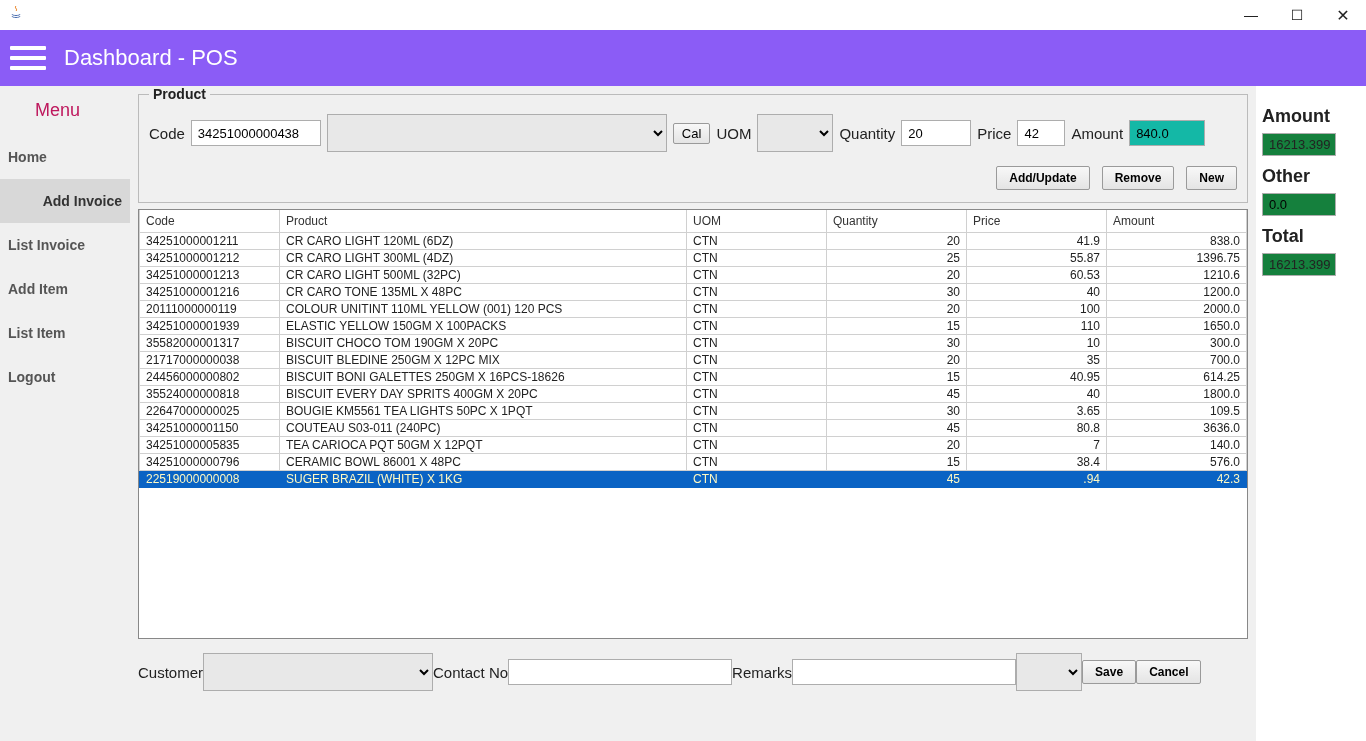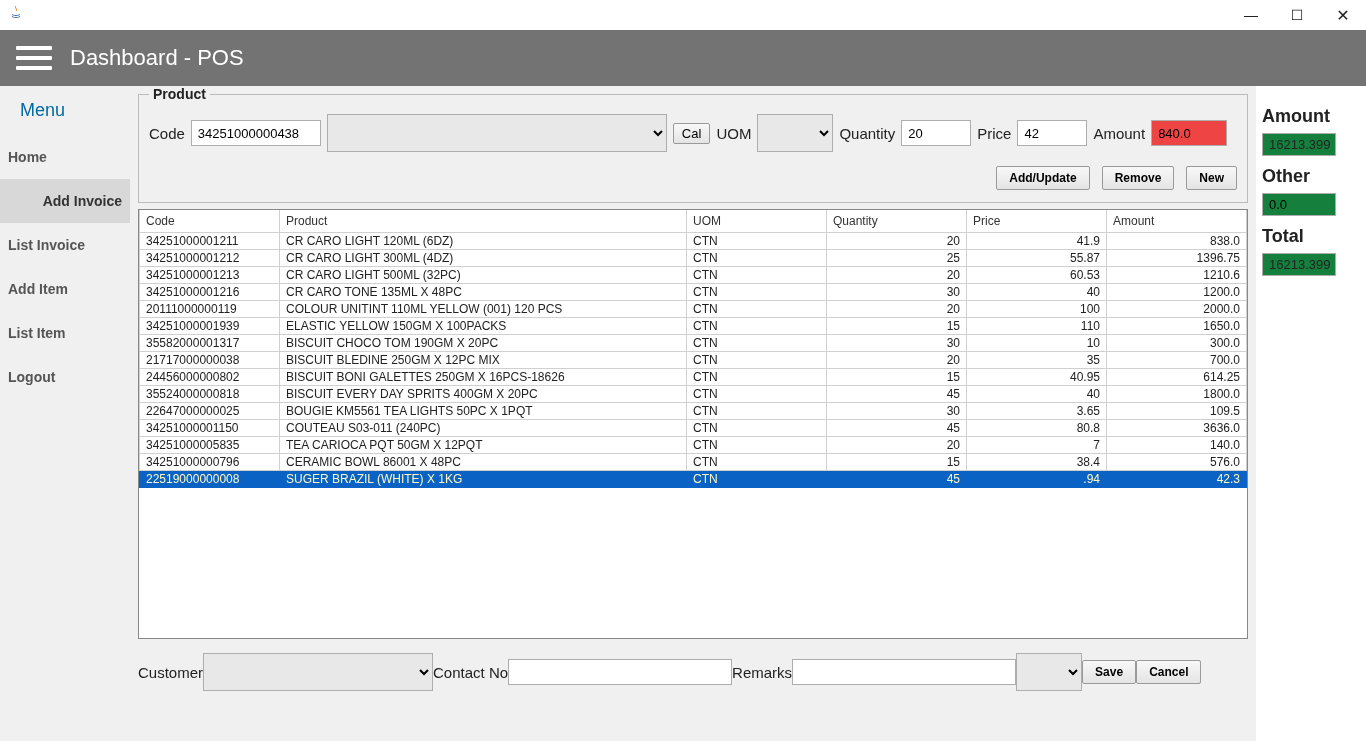--- a/index.html
+++ b/index.html
@@ -7,40 +7,40 @@
 
 
 .titlebar { height: 30px; background: #fff; display: flex; justify-content: space-between; align-items: flex-start; padding: 0; }
 .titlebar .java-icon { width: 16px; height: 16px; margin: 4px 0 0 8px; display:inline-block; }
 .titlebar .java-icon svg { width:16px; height:16px; }
 .titlebar .controls { display: flex; }
 .titlebar .controls div { width: 46px; height: 30px; display:flex; align-items:center; justify-content:center; font-size:14px; color:#222;}
 .titlebar .controls .close { font-size:16px; }
 
 
-.header { height: 56px; background: #737373; display: flex; align-items: center; padding-left: 16px; color: #fff; }
+.header { height: 56px; background: #8b5cf6; display: flex; align-items: center; padding-left: 10px; color: #fff; }
 .menu-icon { width: 36px; height: 28px; margin-right: 18px; display:flex; flex-direction:column; justify-content:space-between; padding:2px 0;}
 .menu-icon span { display:block; height:4px; background:#fff; border-radius:1px;}
 .header-title { font-size: 22px; font-weight: 400; }
 
 
 .main { display: flex; height: calc(100% - 86px); }
 .sidebar { width: 130px; background: #f0f0f0; border-right: none; }
-.sidebar .menu-label { font-size: 18px; color:#0369a1; padding: 14px 20px; font-weight:400;}
+.sidebar .menu-label { font-size: 18px; color:#be185d; padding: 14px 35px; font-weight:400;}
 .sidebar .nav-item { padding: 14px 8px; font-size: 14px; color:#555; cursor:pointer; font-weight:700;}
 .sidebar .nav-item.active { background: #d8d8d8; color:#333;text-align:right;}
 .content { flex:1; background: #f0f0f0; padding: 0 8px 8px 8px; position:relative;}
 
 
 .product-frame { border: 1px solid #bbb; background:#f0f0f0; padding: 4px 10px 12px 10px; margin-top: 0;}
 .product-frame legend { font-size: 14px; font-weight:700; padding: 0 4px;}
 .product-row { display:flex; align-items:center; gap:6px; margin-top:8px;}
 .product-row label { font-size:15px; }
 .fld { background:#fff; border:1px solid #adadad; padding:3px 6px; font-size:13px; height:26px;}
-.fld[readonly]{ background:#ef4444;}
+.fld[readonly]{ background:#14b8a6;}
 .combo { background:#e8e8e8; border:1px solid #adadad; height:26px; padding:18px 4px; font-size:13px;}
 .btn { background: linear-gradient(#f8f8f8,#e4e4e4); border:1px solid #9a9a9a; padding:4px 12px; font-size:12px; font-weight:700; cursor:pointer; border-radius:2px;}
 .btn.small{font-weight:400;font-size:13px;padding:2px 8px;}
 .action-row { display:flex; justify-content:flex-end; gap:12px; margin-top:14px;}
 
 
 .table-wrap{ border:1px solid #888; background:#fff; height:430px; overflow:auto; margin-top:6px;}
 table { width:100%; border-collapse:collapse; font-size:12px;}
 th { text-align:left; background:#fff; border:1px solid #d0d0d0; padding:4px 6px; font-weight:400; color:#333; border-top:none;}
 td { border:1px solid #d0d0d0; padding:1px 6px; white-space:nowrap;}
@@ -109,21 +109,21 @@
           <option>BISCUIT TUFFANI SUGER FREE 162GM X 24PC</option>
         </select>
         <button class="btn small">Cal</button>
         <label>UOM</label>
         <select class="combo" style="width:76px">
           <option>CTN</option>
         </select>
         <label>Quantity</label>
         <input class="fld" style="width: 70px;" value="20">
         <label>Price</label>
-        <input class="fld" style="width: 70px;" value="42">
+        <input class="fld" style="width: 48px;" value="42">
         <label>Amount</label>
         <input class="fld" readonly="" style="width: 76px;" value="840.0">
       </div>
       <div class="action-row">
         <button class="btn">Add/Update</button>
         <button class="btn">Remove</button>
         <button class="btn">New</button>
       </div>
     </fieldset>
 

